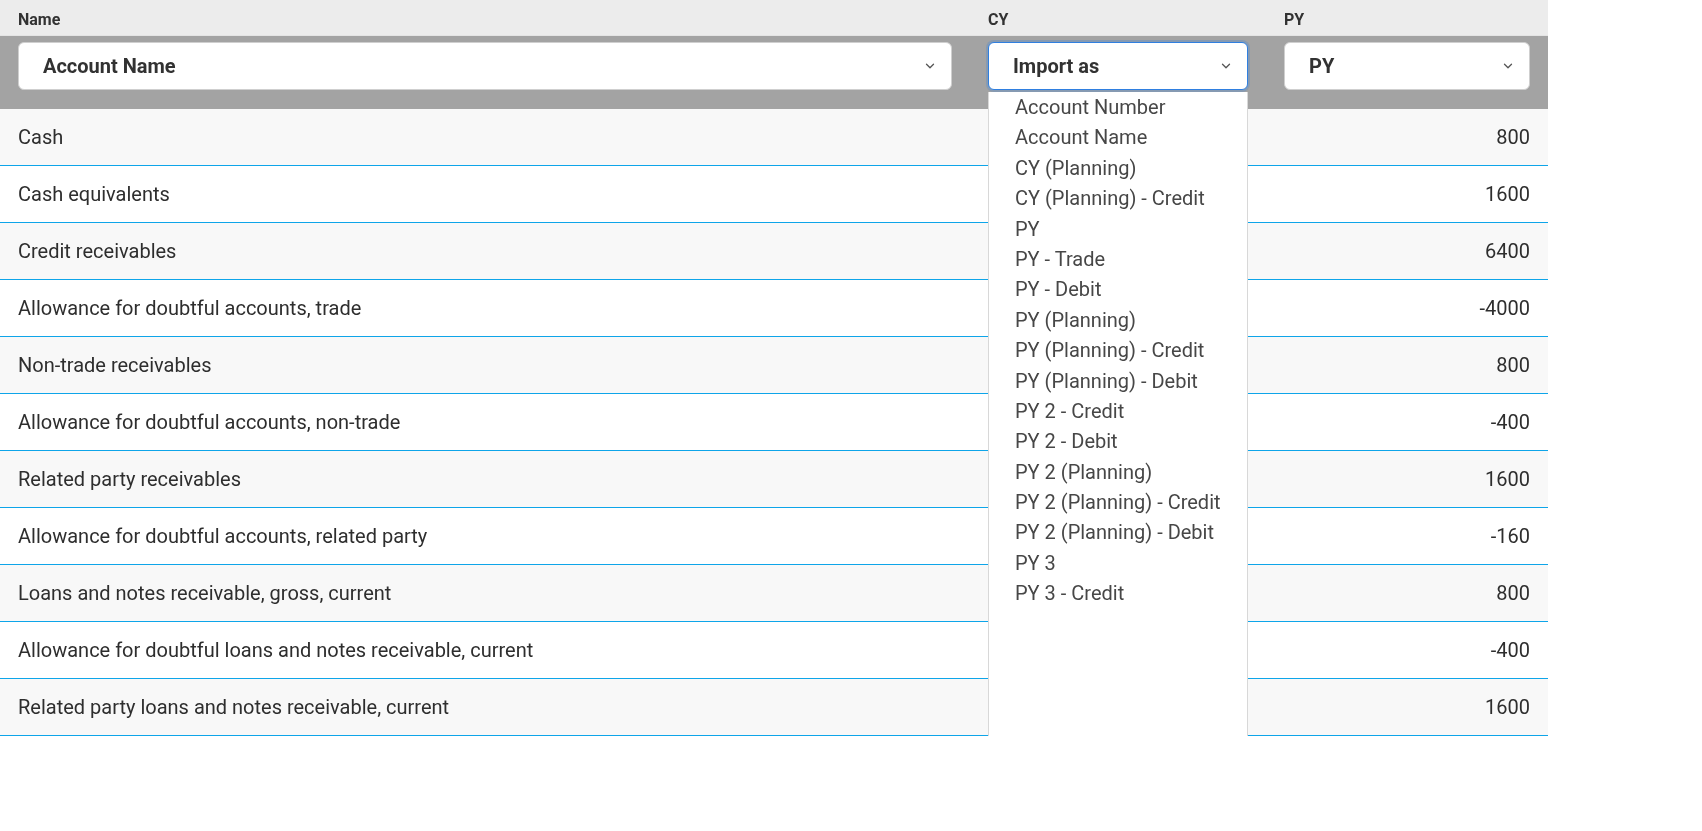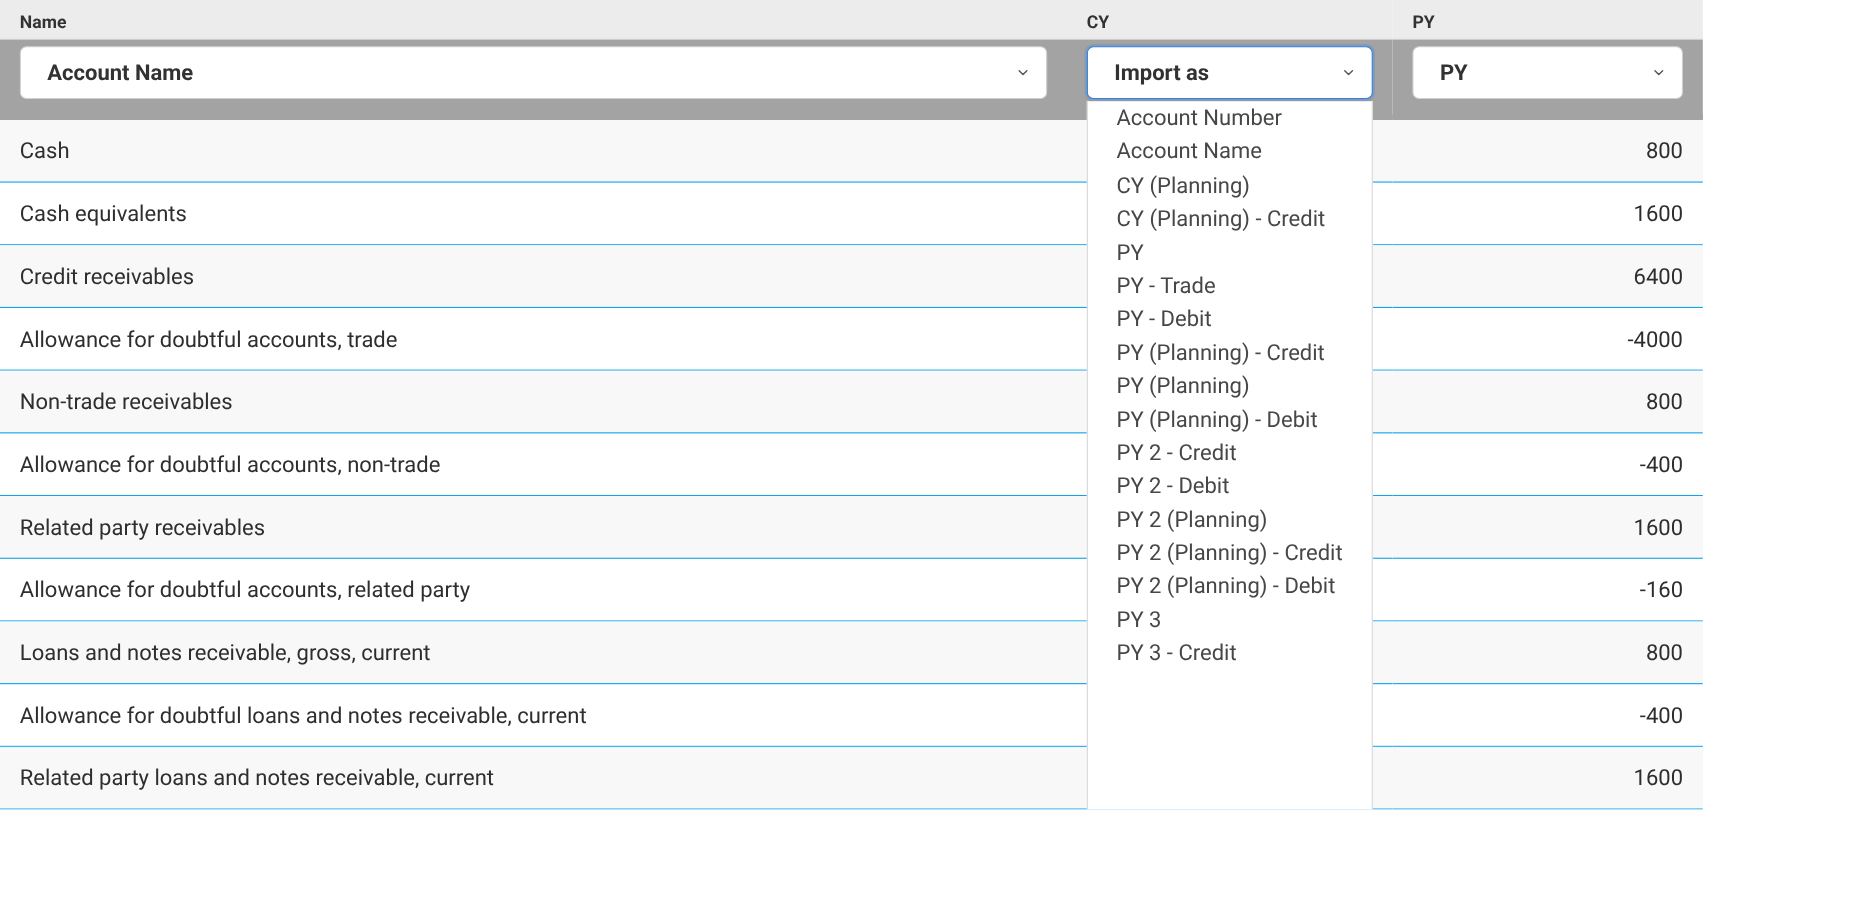--- a/index.html
+++ b/index.html
@@ -136,22 +136,22 @@
       </div>
       <div class="dropdown">
         <div class="dropdown-inner" id="dropdown-list">
             <div class="opt">Account Number</div>
             <div class="opt">Account Name</div>
             <div class="opt">CY (Planning)</div>
             <div class="opt">CY (Planning) - Credit</div>
             <div class="opt">PY</div>
             <div class="opt">PY - Trade</div>
             <div class="opt">PY - Debit</div>
+            <div class="opt">PY (Planning)</div>
             <div class="opt">PY (Planning) - Credit</div>
-            <div class="opt">PY (Planning)</div>
             <div class="opt">PY (Planning) - Debit</div>
             <div class="opt">PY 2 - Credit</div>
             <div class="opt">PY 2 - Debit</div>
             <div class="opt">PY 2 (Planning)</div>
             <div class="opt">PY 2 (Planning) - Credit</div>
             <div class="opt">PY 2 (Planning) - Debit</div>
             <div class="opt">PY 3</div>
             <div class="opt">PY 3 - Credit</div>
           </div>
       </div>

